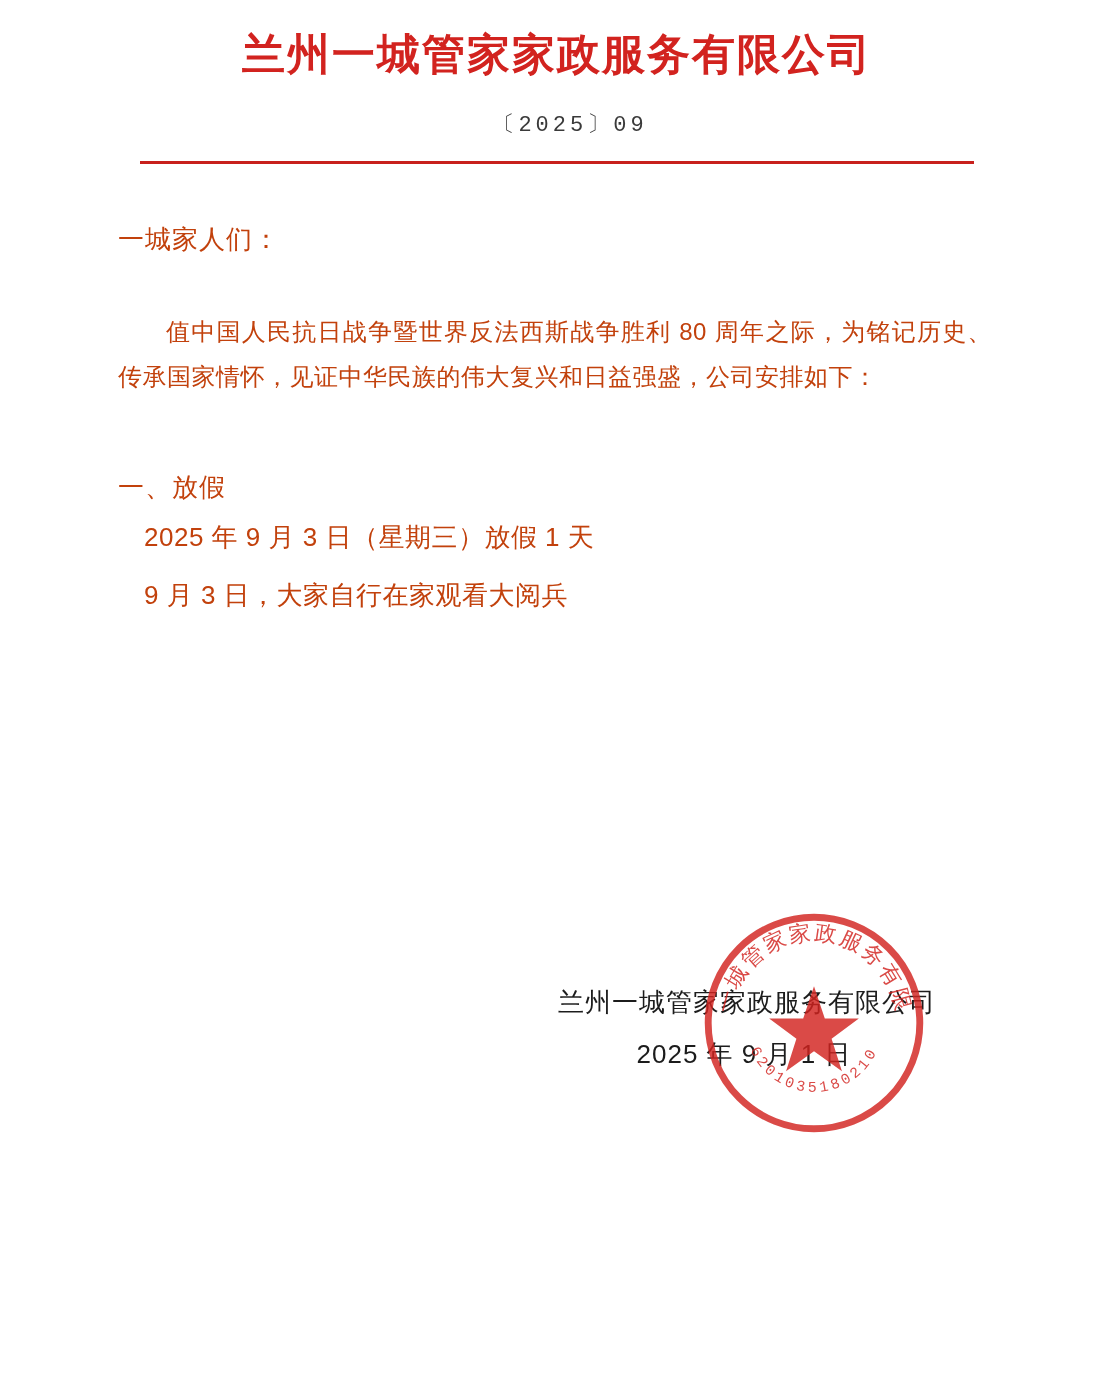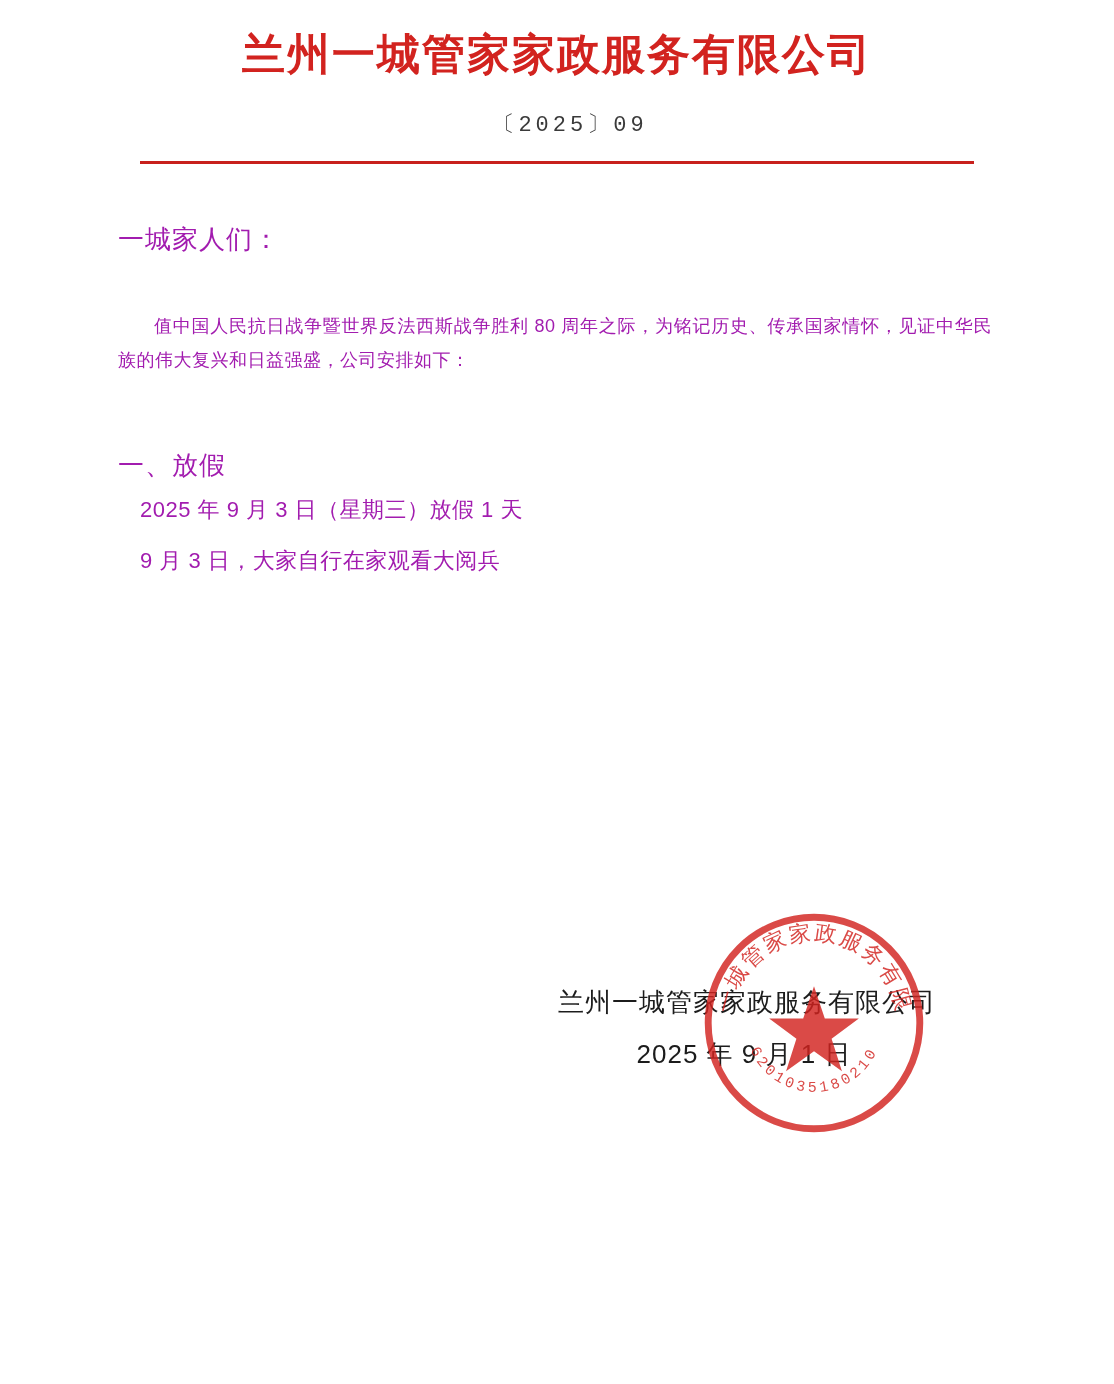--- a/index.html
+++ b/index.html
@@ -50,46 +50,46 @@
     height: 3px;
     background: #c8201c;
   }
 
   
   .doc-body {
     padding: 0 118px;
     margin-top: 62px;
     font-size: 25px;
     line-height: 1.0;
-    color: #a21caf;
+    color: #c2410c;
   }
   .salutation {
     font-size: 26px;
     margin-bottom: 58px;
     letter-spacing: 1px;
   }
   .para {
-    font-size: 18px;
+    font-size: 24px;
     line-height: 1.85;
     text-indent: 2em;
     letter-spacing: 0.5px;
     margin: 0 4px 64px 0;
     text-align: justify;
   }
   .section {
     margin-bottom: 10px;
   }
   .section-head {
     font-size: 26px;
     line-height: 1.9;
     letter-spacing: 1px;
     margin-top: 14px;
   }
   .section-text {
-    font-size: 22px;
+    font-size: 26px;
     line-height: 1.85;
     text-indent: 1em;
     letter-spacing: 0.5px;
     text-align: justify;
   }
 
   
   .signature {
     position: absolute;
     right: 178px;

